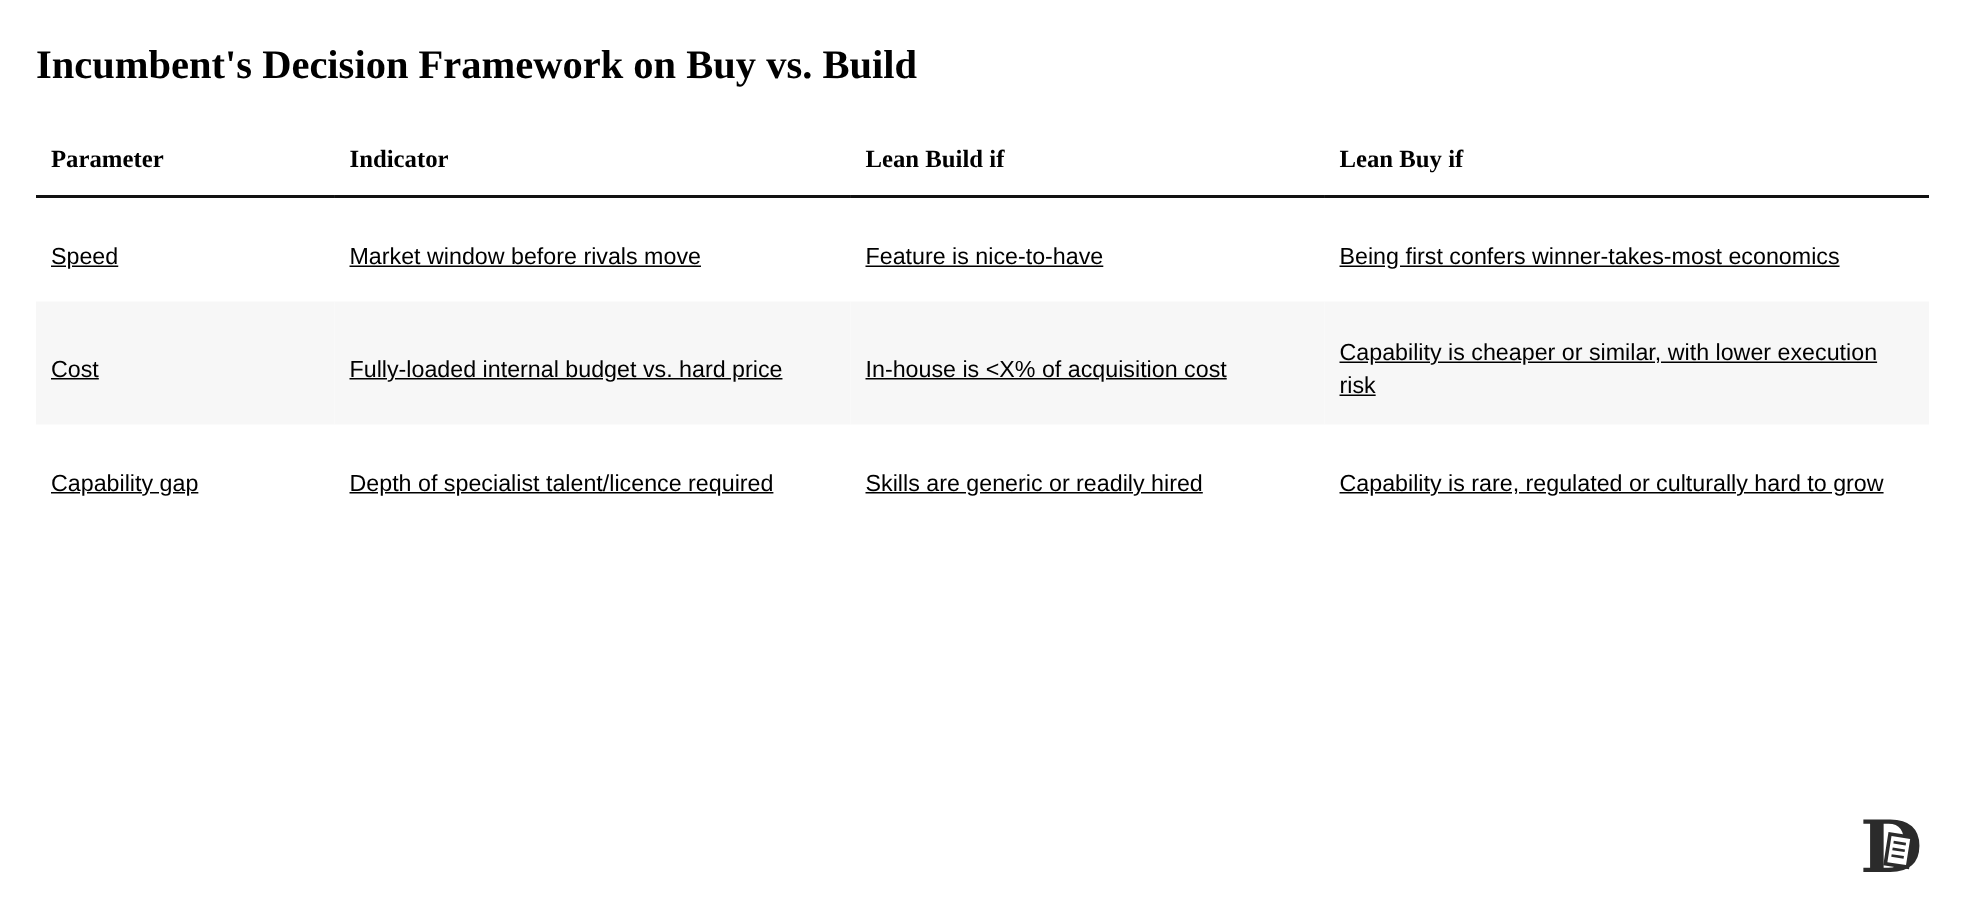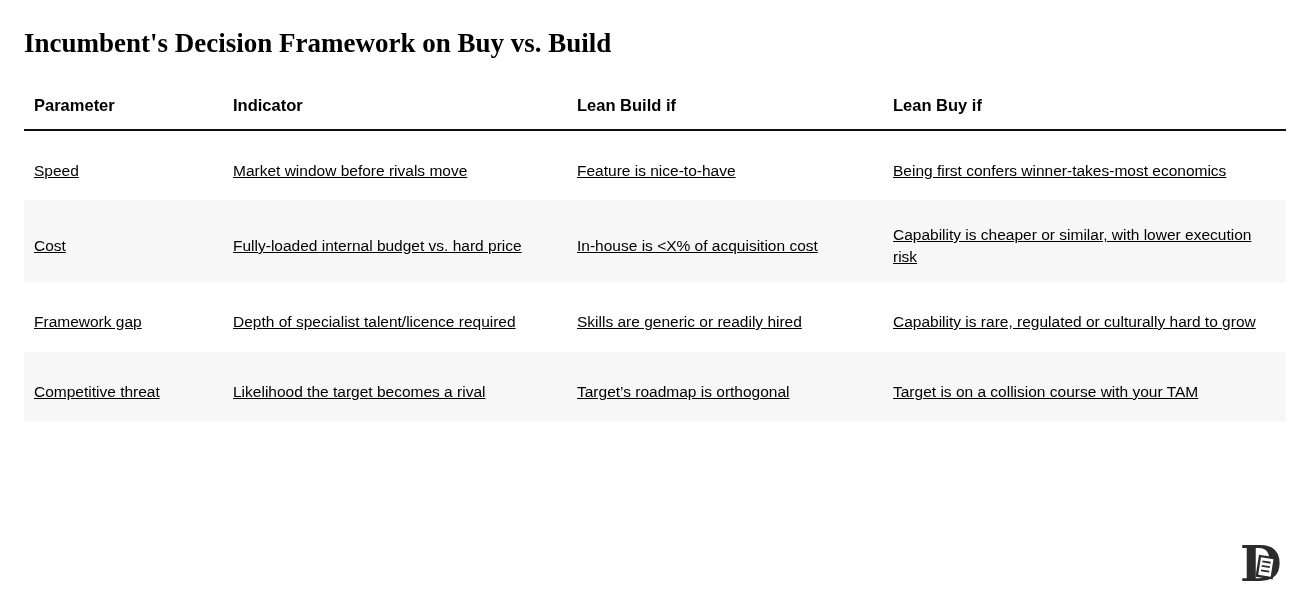--- a/index.html
+++ b/index.html
@@ -37,20 +37,21 @@
   col.c3 { width: 316px; }
   col.c4 { width: 403px; }
   th {
     text-align: left;
     font-size: 16.5px;
     font-weight: 700;
     color: #000000;
     padding: 8px 30px 14px 10px;
     border-bottom: 2px solid #111111;
     vertical-align: bottom;
+    font-family: Liberation Serif, serif;
   }
   td {
     font-size: 15.5px;
     line-height: 22px;
     color: #000000;
     padding: 24px 28px 14px 10px;
     vertical-align: middle;
     text-decoration: underline;
   }
   td:last-child, th:last-child { padding-right: 16px; }
@@ -92,30 +93,24 @@
         <td>Feature is nice-to-have</td>
         <td>Being first confers winner-takes-most economics</td>
       </tr>
       <tr>
         <td>Cost</td>
         <td>Fully-loaded internal budget vs. hard price</td>
         <td>In-house is &lt;X% of acquisition cost</td>
         <td>Capability is cheaper or similar, with lower execution risk</td>
       </tr>
       <tr>
-        <td>Framework gap</td>
+        <td>Capability gap</td>
         <td>Depth of specialist talent/licence required</td>
         <td>Skills are generic or readily hired</td>
         <td>Capability is rare, regulated or culturally hard to grow</td>
-      </tr>
-      <tr>
-        <td>Competitive threat</td>
-        <td>Likelihood the target becomes a rival</td>
-        <td>Target’s roadmap is orthogonal</td>
-        <td>Target is on a collision course with your TAM</td>
       </tr>
     </tbody>
   </table>
 </div>
 
 <div class="logo">
   <svg width="48" height="50" viewBox="0 0 48 50" xmlns="http://www.w3.org/2000/svg">
     <text x="0" y="42" font-family="'DejaVu Serif', serif" font-weight="bold" font-size="48" fill="#2b2b2b">D</text>
     <g transform="translate(20,17) rotate(9)">
       <rect x="0" y="0" width="15" height="20" fill="#ffffff" stroke="#2b2b2b" stroke-width="2.4"></rect>

